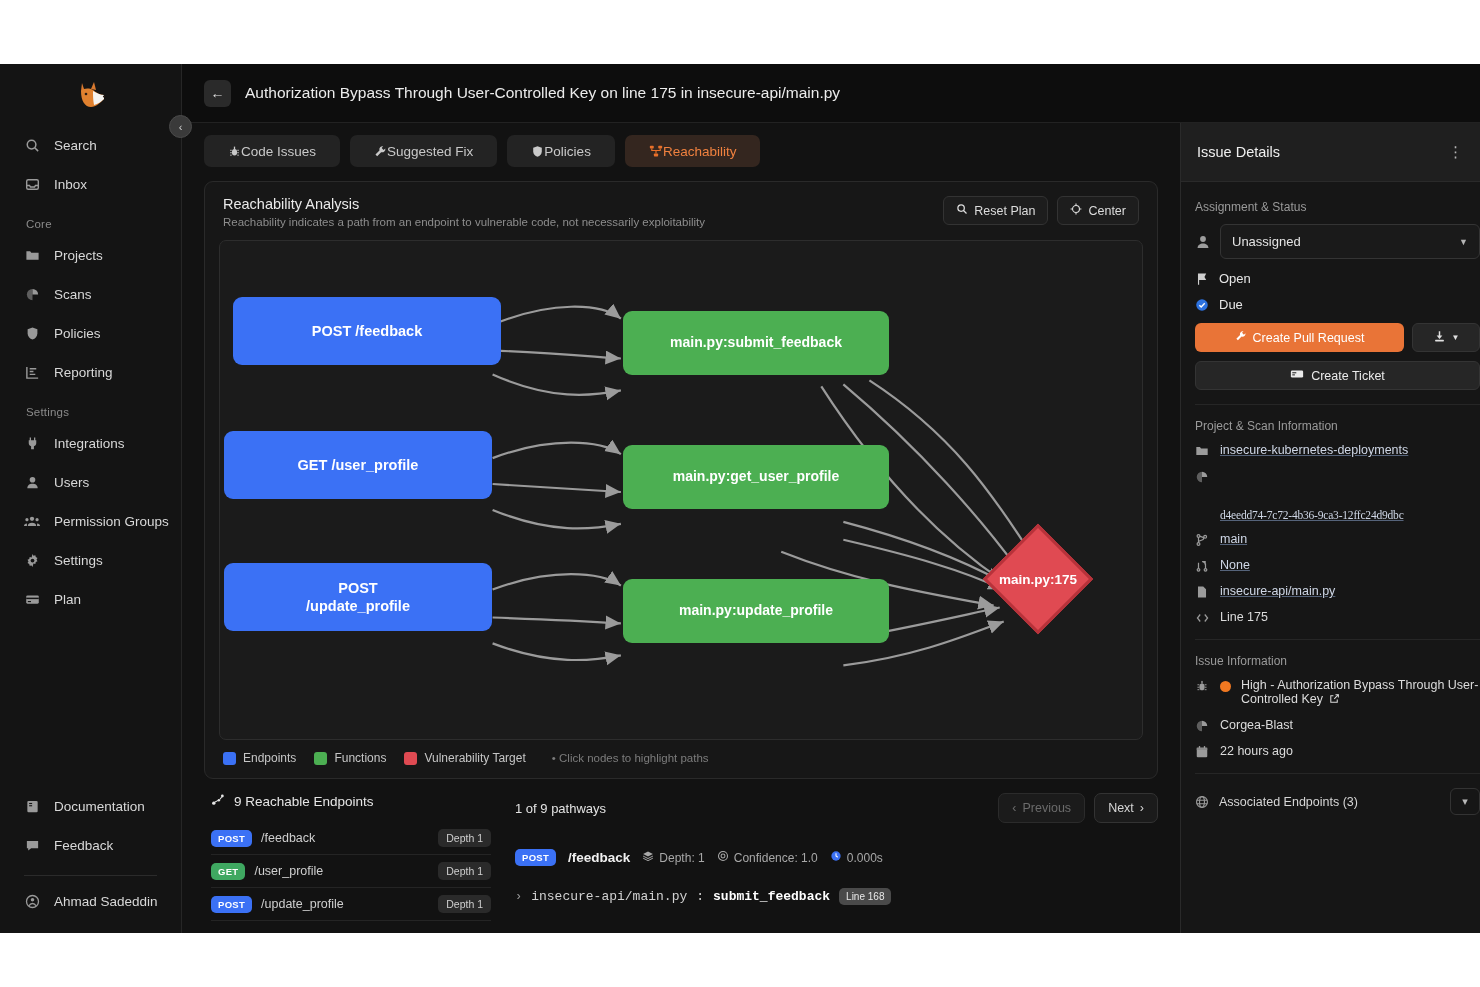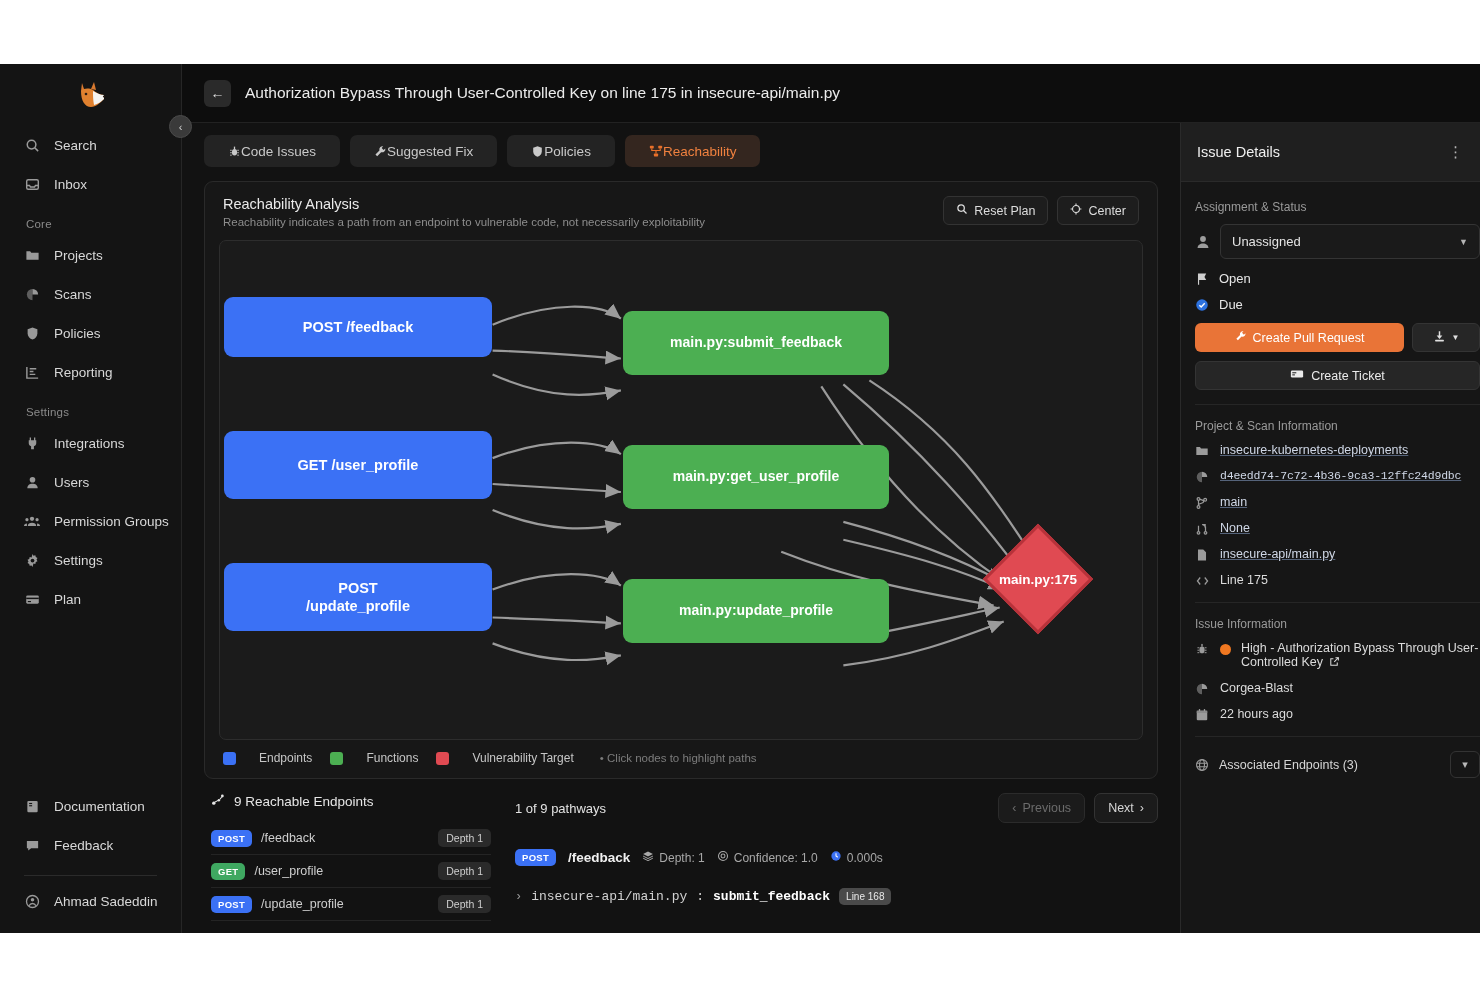--- a/index.html
+++ b/index.html
@@ -143,21 +143,21 @@
   .diamond-label {
     position: absolute; left: 50%; top: 50%;
     transform: translate(-50%,-50%);
     color: #fff; font-weight: bold; font-size: 13.5px; white-space: nowrap;
   }
 
   .legend {
     display: flex; align-items: center; gap: 18px;
     padding: 11px 18px 13px 18px;
   }
-  .legend-item { display:flex; align-items:center; gap:23px; color:#c6c6c6; font-size:12px; }
+  .legend-item { display:flex; align-items:center; gap:7px; color:#c6c6c6; font-size:12px; }
   .swatch { width: 13px; height: 13px; border-radius: 3px; }
   .legend-hint { color:#7c7c7c; font-size:11.5px; margin-left: 8px; }
 
   
   .bottom {
     display: flex; margin: 14px 22px 0 29px; gap: 4px; min-height: 0; flex: 1 1 auto;
   }
   .endpoints-col { width: 300px; flex: 0 0 300px; padding-right: 20px; }
   .endpoints-head { display:flex; align-items:center; gap:8px; color:#e6e6e6; font-size:13.5px; margin-bottom: 12px;}
   .ep-row {
@@ -247,21 +247,21 @@
     border:1px solid #343434; border-radius:6px; cursor:pointer;
     display:flex; align-items:center; justify-content:center; gap:7px;
     color:#ebebeb; font-size:12.5px;
   }
   .info-row {
     display:flex; align-items:flex-start; gap:10px;
     margin-bottom: 11px; font-size:12.5px; color:#dcdcdc;
   }
   .info-row .ico { flex:0 0 15px; color:#9b9b9b; display:flex; margin-top:1px; }
   .link { color:#cfd7e6; text-decoration: underline; text-decoration-color:#55637a; cursor:pointer; }
-  .link.mono { font-family:Liberation Mono, monospace; font-size:11.5px; letter-spacing:-.2px; }
+  .link.mono { font-family:Liberation Serif, serif; font-size:11.5px; letter-spacing:-.2px;margin-top:40px; }
   .sev-dot { width:11px; height:11px; border-radius:50%; background:#f07821; flex:0 0 11px; margin-top:3px; }
   .assoc-row {
     display:flex; align-items:center; justify-content: space-between;
     margin-top: 4px; color:#d6d6d6; font-size:12.5px;
   }
   .assoc-btn {
     width:30px; height:27px; border:1px solid #333; border-radius:6px;
     display:flex; align-items:center; justify-content:center;
     color:#b8b8b8; font-size:11px; cursor:pointer;
   }
@@ -538,21 +538,21 @@
                 <path d="M600,146 C660,240 720,300 782,342"></path>
                 <path d="M648,140 C740,200 780,270 812,318"></path>
                 <path d="M622,282 C690,300 740,320 780,342"></path>
                 <path d="M622,300 C690,316 740,330 782,350"></path>
                 <path d="M560,312 C640,344 720,356 772,366"></path>
                 <path d="M622,400 C690,388 740,376 778,368"></path>
                 <path d="M622,426 C690,418 740,398 782,382"></path>
               </g>
             </svg>
 
-            <div class="gnode endpoint" style="left:4px;  top:56px;  width:268px; height:60px;">
+            <div class="gnode endpoint" style="left:13px;  top:56px;  width:268px; height:68px;">
               <span>POST /feedback</span>
             </div>
             <div class="gnode endpoint" style="left:4px;  top:190px; width:268px; height:68px;">
               <span>GET /user_profile</span>
             </div>
             <div class="gnode endpoint" style="left:4px;  top:322px; width:268px; height:68px;">
               <span><span>POST</span><br><span>/update_profile</span></span>
             </div>
 
             <div class="gnode func" style="left:403px; top:70px;  width:266px; height:64px;">

